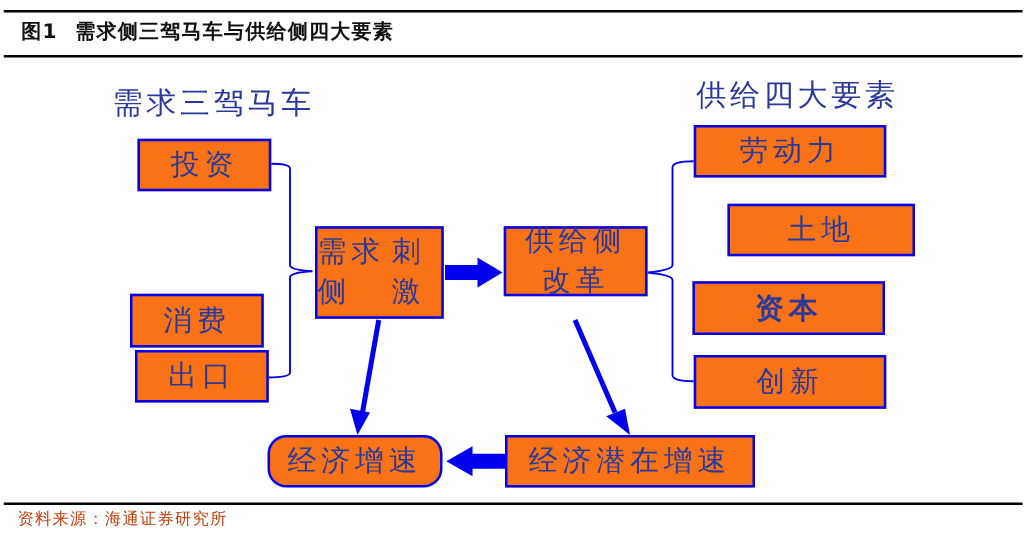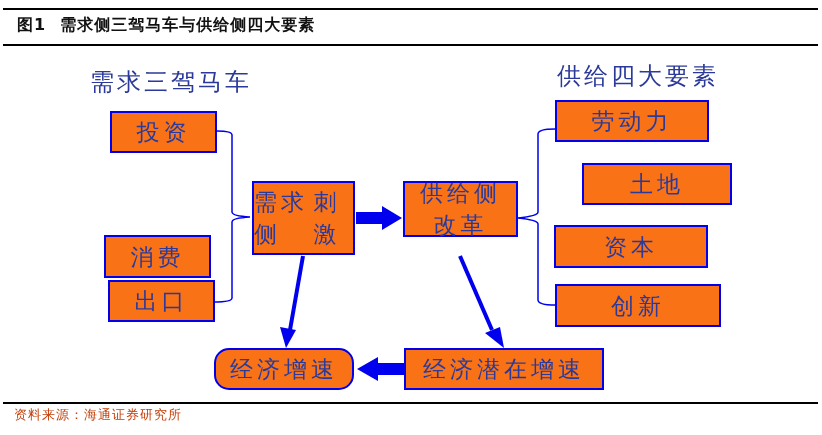--- a/index.html
+++ b/index.html
@@ -47,20 +47,20 @@
   <span>需求侧</span>
   <span>刺激</span>
 </div>
 <div class="box" style="left:403px;top:181px;width:115px;height:56px;flex-direction:column;">
   <span>供给侧</span>
   <span>改革</span>
 </div>
 
 <div class="box" style="left:555px;top:100px;width:154px;height:42px;">劳动力</div>
 <div class="box" style="left:582px;top:163px;width:150px;height:42px;">土地</div>
-<div class="box" style="left:554px;top:225px;width:154px;height:43px;">资本</div>
-<div class="box" style="left:555px;top:284px;width:166px;height:43px;">创新</div>
+<div class="box" style="left:554px;top:225px;width:154px;height:43px;font-weight:bold;">资本</div>
+<div class="box" style="left:555px;top:284px;width:154px;height:43px;">创新</div>
 
 <div class="box" style="left:214px;top:348px;width:140px;height:42px;border-radius:15px;">经济增速</div>
 <div class="box" style="left:404px;top:348px;width:200px;height:42px;">经济潜在增速</div>
 
 <div class="rule" style="top:402px;"></div>
 <div class="source">资料来源：海通证券研究所</div>
 
 </body></html>

